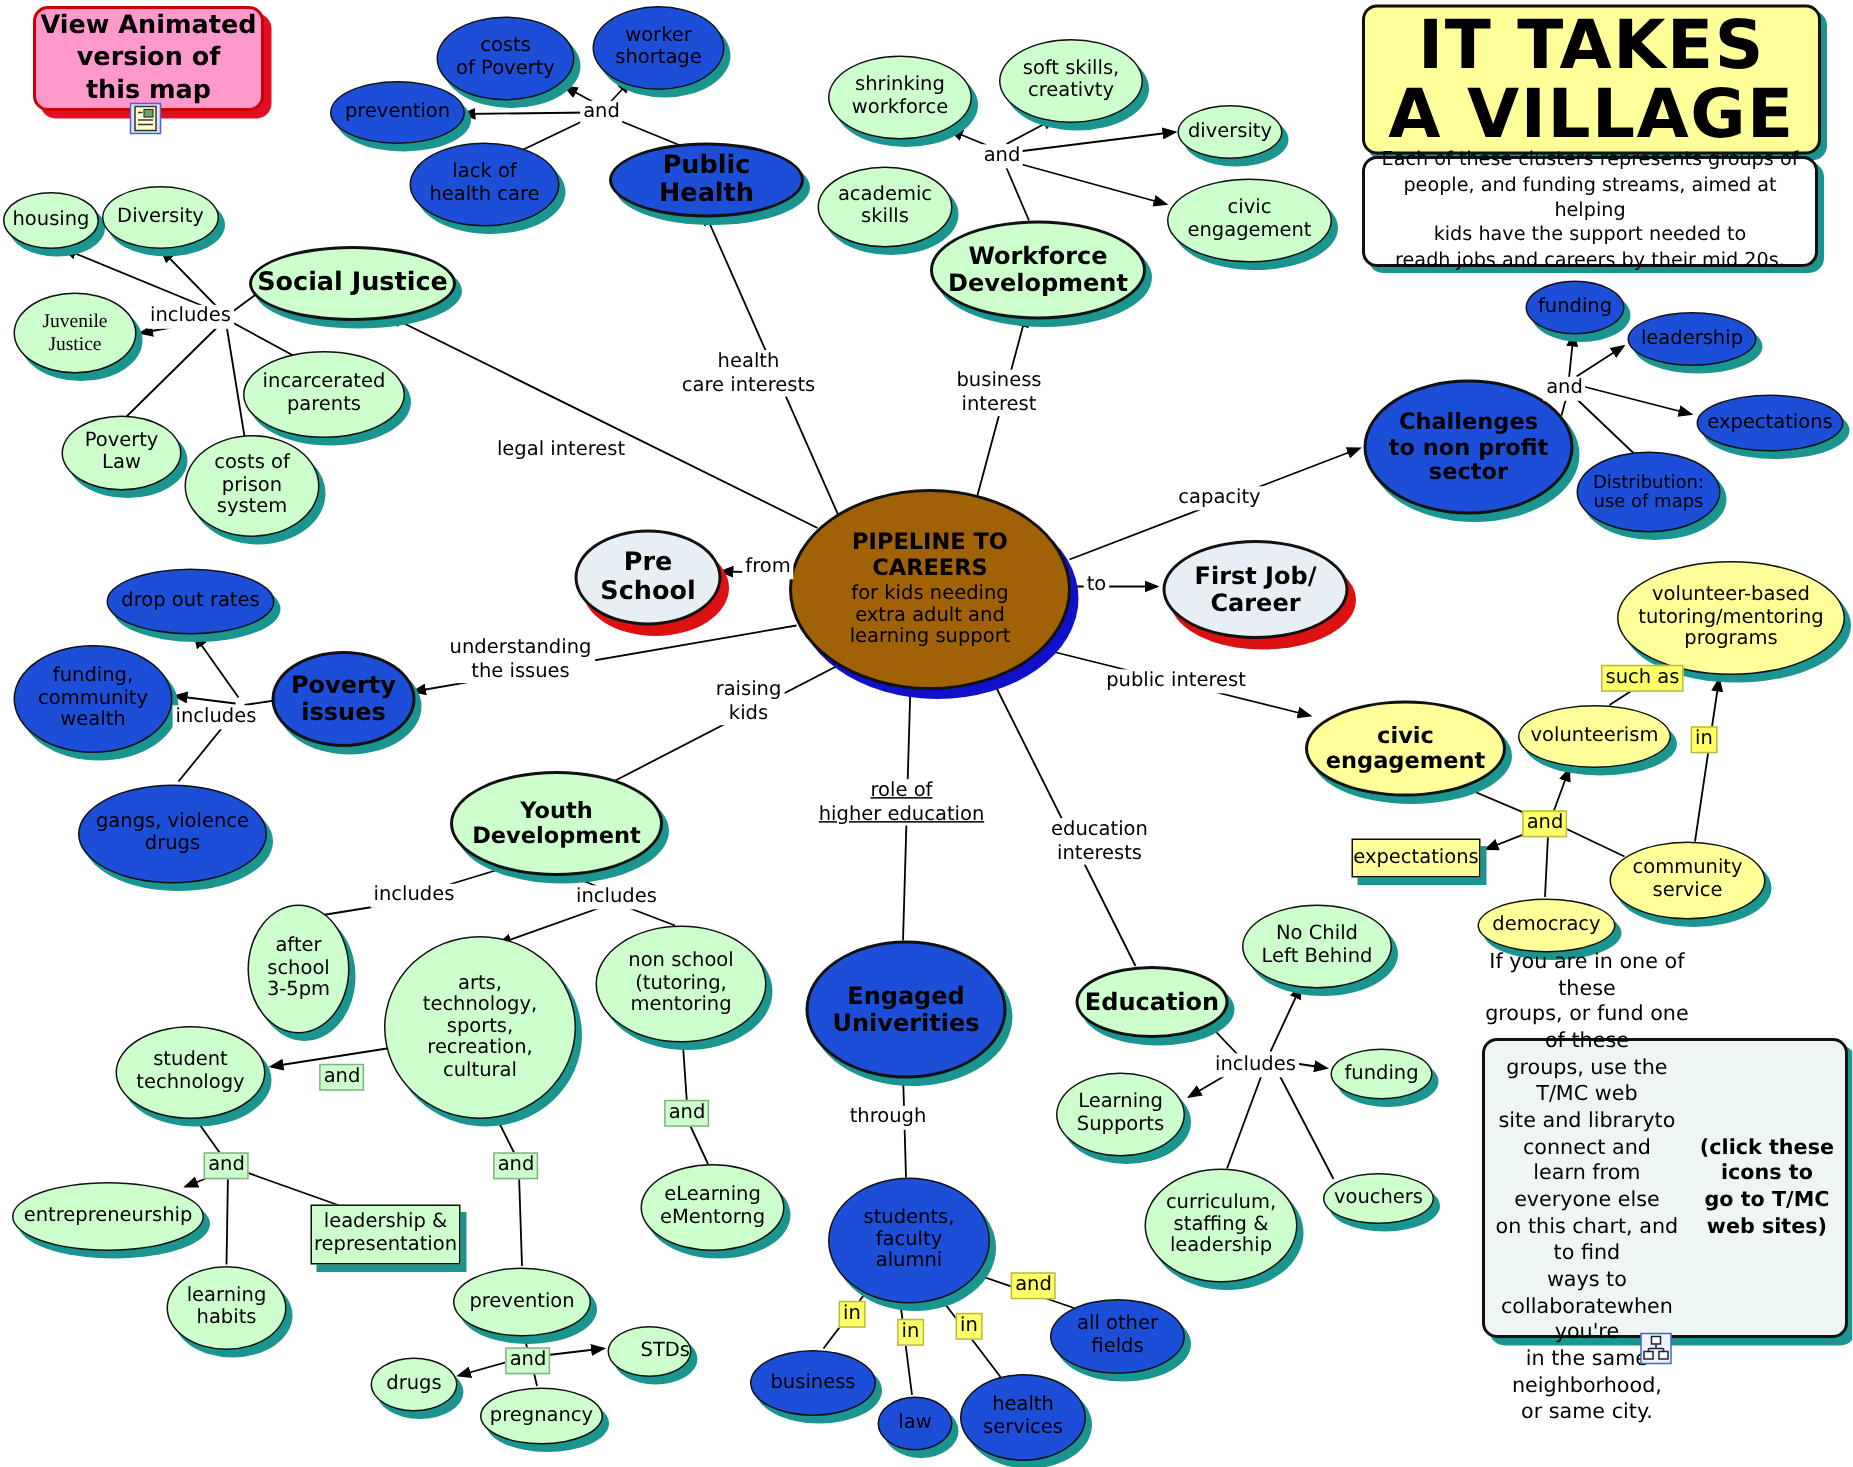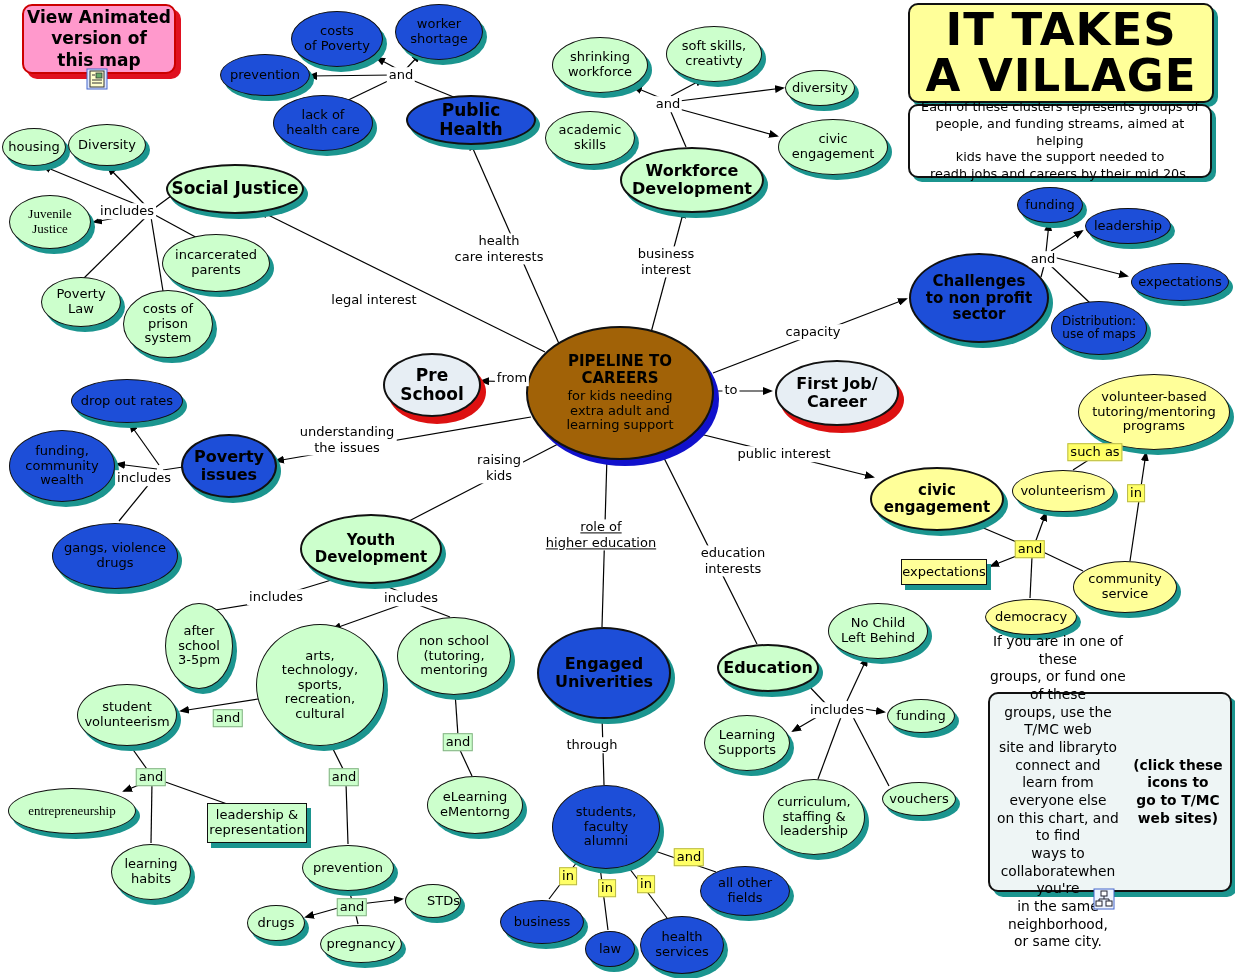--- a/index.html
+++ b/index.html
@@ -157,22 +157,22 @@
 3-5pm</span></div>
       <div class="node g" style="left: 256px; top: 624px; width: 126px; height: 120px;"><span>arts,
 technology,
 sports,
 recreation,
 cultural</span></div>
       <div class="node g" style="left: 397px; top: 617px; width: 112px; height: 76px;"><span>non school
 (tutoring,
 mentoring</span></div>
       <div class="node g" style="left: 77px; top: 684px; width: 98px; height: 60px;"><span>student
-volunteerism</span></div>
-      <div class="node g" style="left: 8px; top: 788px; width: 126px; height: 44px; font-family: Liberation Serif, serif;"><span>entrepreneurship</span></div>
+technology</span></div>
+      <div class="node g" style="left: 8px; top: 788px; width: 126px; height: 44px;"><span>entrepreneurship</span></div>
       <div class="node g" style="left: 111px; top: 844px; width: 78px; height: 54px;"><span>learning
 habits</span></div>
       <div class="node g" style="left: 302px; top: 845px; width: 90px; height: 44px;"><span>prevention</span></div>
       <div class="node g" style="left: 247px; top: 905px; width: 56px; height: 34px;"><span>drugs</span></div>
       <div class="node g" style="left: 320px; top: 925px; width: 80px; height: 36px;"><span>pregnancy</span></div>
       <div class="node g" style="left: 405px; top: 884px; width: 54px; height: 32px; align-items: flex-end;"><span>STDs</span></div>
       <div class="node g" style="left: 427px; top: 776px; width: 94px; height: 56px;"><span>eLearning
 eMentorng</span></div>
       <div class="node g bold b2" style="left: 717px; top: 644px; width: 98px; height: 44px; font-size: 16px;"><span>Education</span></div>
       <div class="node g" style="left: 828px; top: 603px; width: 98px; height: 54px;"><span>No Child

